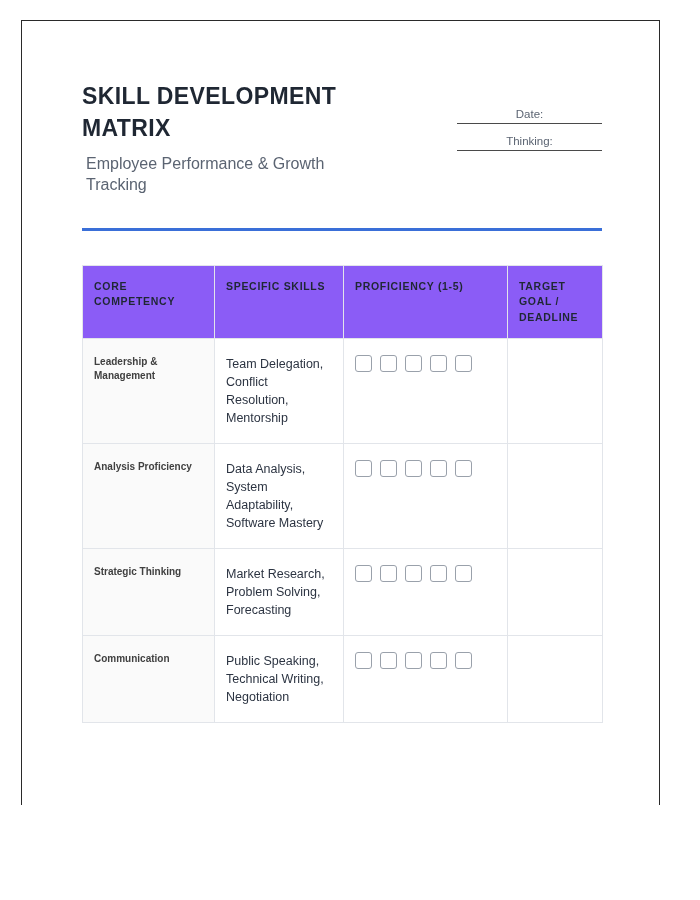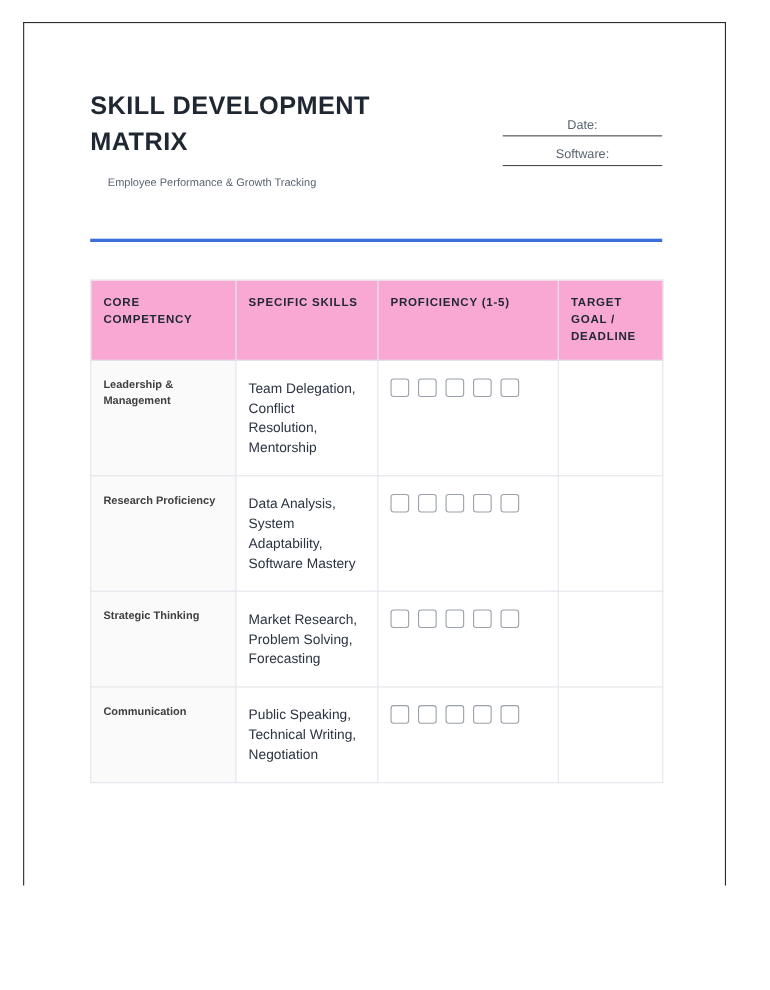--- a/index.html
+++ b/index.html
@@ -54,25 +54,25 @@
   .doc-title {
     font-size: 23px;
     font-weight: bold;
     color: #1f2733;
     letter-spacing: 0.4px;
     line-height: 1.38;
     margin: 0 0 10px 0;
   }
 
   .doc-subtitle {
-    font-size: 10px;
+    font-size: 16px;
     color: #5b6472;
     font-weight: normal;
     line-height: 1.3;
-    margin: 16px;
+    margin: 4px;
   }
 
   .meta-block {
     width: 145px;
     padding-top: 27px;
   }
 
   .meta-row {
     margin-bottom: 11px;
   }
@@ -104,21 +104,21 @@
   }
 
   table.matrix th,
   table.matrix td {
     border: 1px solid #e2e5ea;
     vertical-align: top;
     text-align: left;
   }
 
   thead th {
-    background: #f9a8d4;
+    background: #8b5cf6;
     padding: 13px 11px;
     font-size: 10.5px;
     font-weight: bold;
     color: #1f2733;
     letter-spacing: 0.7px;
     line-height: 1.45;
     text-transform: uppercase;
   }
 
   col.c-competency { width: 132px; }
@@ -180,21 +180,21 @@
         <h1 class="doc-title">SKILL DEVELOPMENT MATRIX</h1>
         <p class="doc-subtitle">Employee Performance &amp; Growth Tracking</p>
       </div>
 
       <div class="meta-block">
         <div class="meta-row">
           <span class="meta-label">Date:</span>
           <span class="meta-line"></span>
         </div>
         <div class="meta-row">
-          <span class="meta-label">Software:</span>
+          <span class="meta-label">Thinking:</span>
           <span class="meta-line"></span>
         </div>
       </div>
     </div>
 
     <div class="matrix-wrap">
       <table class="matrix">
         <colgroup>
           <col class="c-competency">
           <col class="c-skills">
@@ -218,21 +218,21 @@
                   <span class="prof-box"></span>
                   <span class="prof-box"></span>
                   <span class="prof-box"></span>
                   <span class="prof-box"></span>
                   <span class="prof-box"></span>
                 </div>
               </td>
               <td class="target-cell"></td>
             </tr>
             <tr>
-              <td class="competency-cell">Research Proficiency</td>
+              <td class="competency-cell">Analysis Proficiency</td>
               <td class="skills-cell">Data Analysis, System Adaptability, Software Mastery</td>
               <td class="proficiency-cell">
                 <div class="checkbox-row">
                   <span class="prof-box"></span>
                   <span class="prof-box"></span>
                   <span class="prof-box"></span>
                   <span class="prof-box"></span>
                   <span class="prof-box"></span>
                 </div>
               </td>

